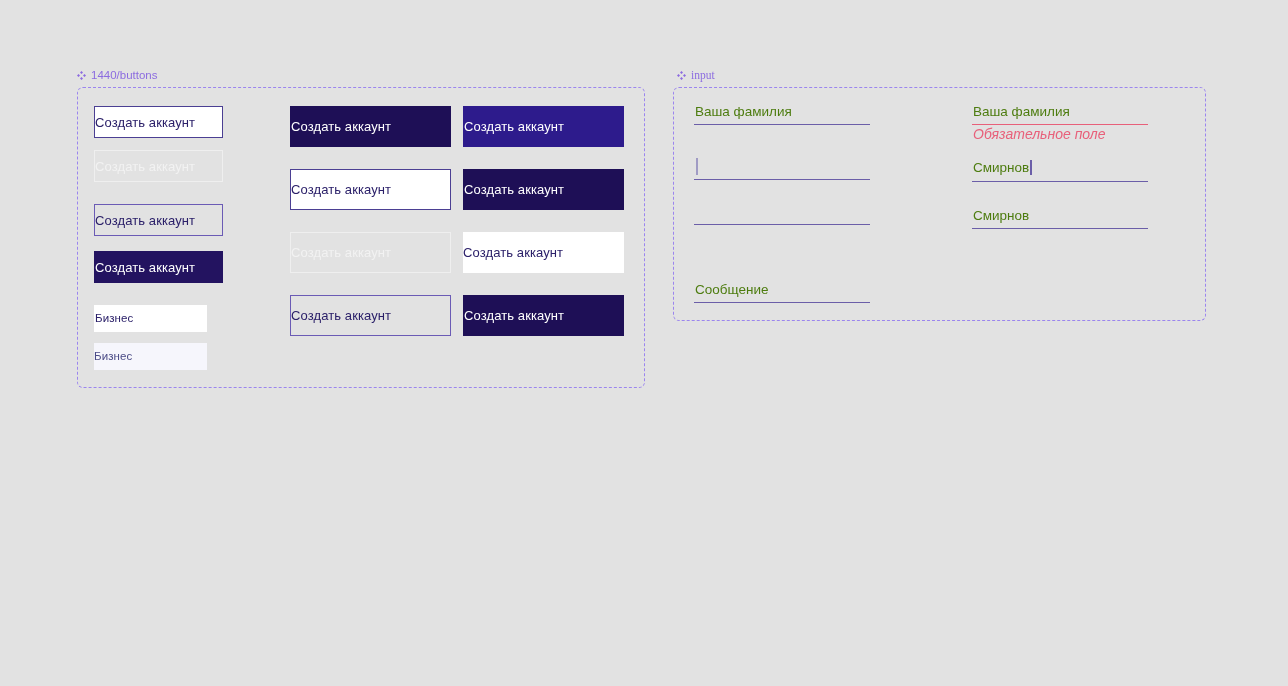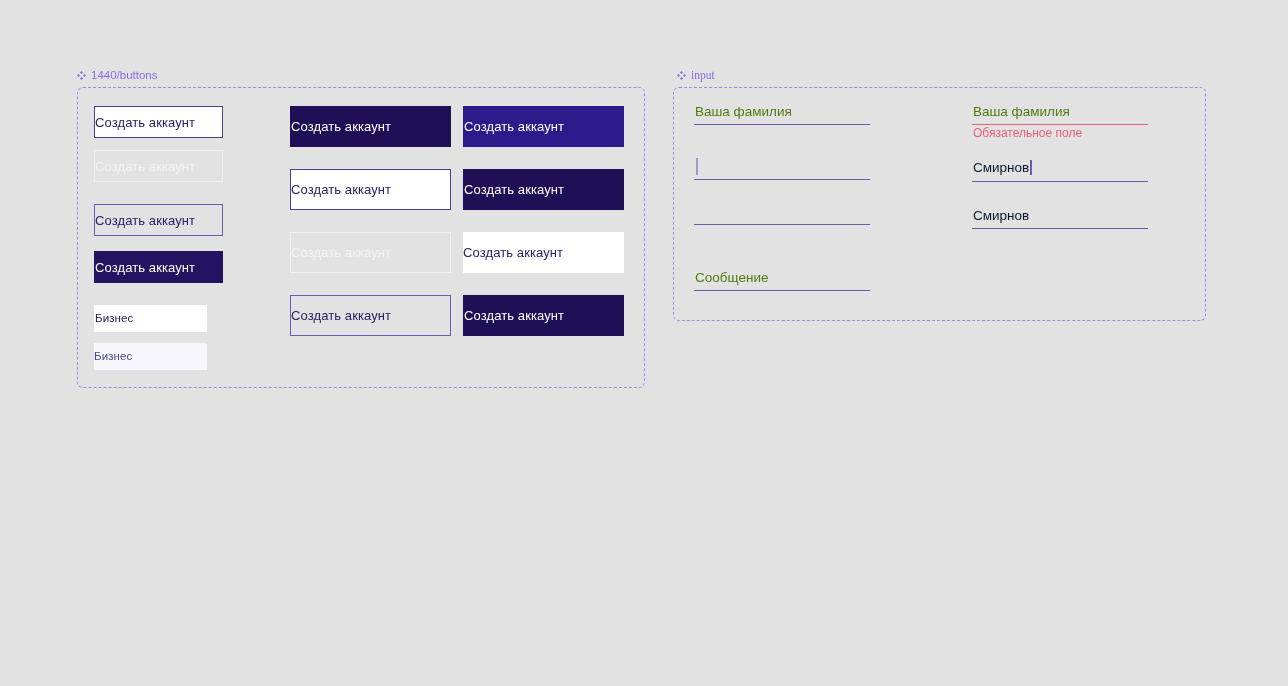--- a/index.html
+++ b/index.html
@@ -115,44 +115,45 @@
   .field.error .line { background: #e8607a; height: 1.5px; }
   .field .ftext {
     position: absolute;
     left: 1px;
     bottom: 7px;
     font-size: 13.5px;
     line-height: 1;
     white-space: nowrap;
   }
   .ph { color: #4d7c0f; }
-  .val { color: #0f172a; }
+  .val { color: #4d7c0f; }
   .caret {
     display: inline-block;
     width: 1.5px;
     height: 15px;
     background: #6b5ea8;
     vertical-align: -3px;
     margin-left: 1px;
   }
   .caret-alone {
     position: absolute;
     left: 2px;
     bottom: 5px;
     width: 2px;
     height: 17px;
     background: #a09bc4;
   }
   .err-msg {
     position: absolute;
     left: 1px;
-    font-size: 12px;
+    font-size: 14px;
     color: #e8607a;
     line-height: 1;
     white-space: nowrap;
+    font-style: italic;
   }
 </style>
 </head>
 <body>
 
 <div class="canvas">
 
   <div class="frame-label" style="left:77px; top:70px;text-align:center;">
     <span class="diamond-icon">
       <svg width="9" height="9" viewBox="0 0 12 12">
@@ -225,21 +226,21 @@
 
   <div class="field" style="left:694px; top:155px; width:176px; height:25px;">
     <span class="caret-alone"></span>
     <span class="line"></span>
   </div>
 
   <div class="field" style="left:694px; top:200px; width:176px; height:25px;">
     <span class="line"></span>
   </div>
 
-  <div class="field" style="left:694px; top:266px; width:176px; height:25px;">
+  <div class="field" style="left:694px; top:278px; width:176px; height:25px;">
     <span class="ftext ph">Сообщение</span>
     <span class="line"></span>
   </div>
 
   <div class="field error" style="left:972px; top:100px; width:176px; height:25px;">
     <span class="ftext ph">Ваша фамилия</span>
     <span class="line"></span>
   </div>
   <div class="err-msg" style="left:973px; top:127px;">Обязательное поле</div>
 

